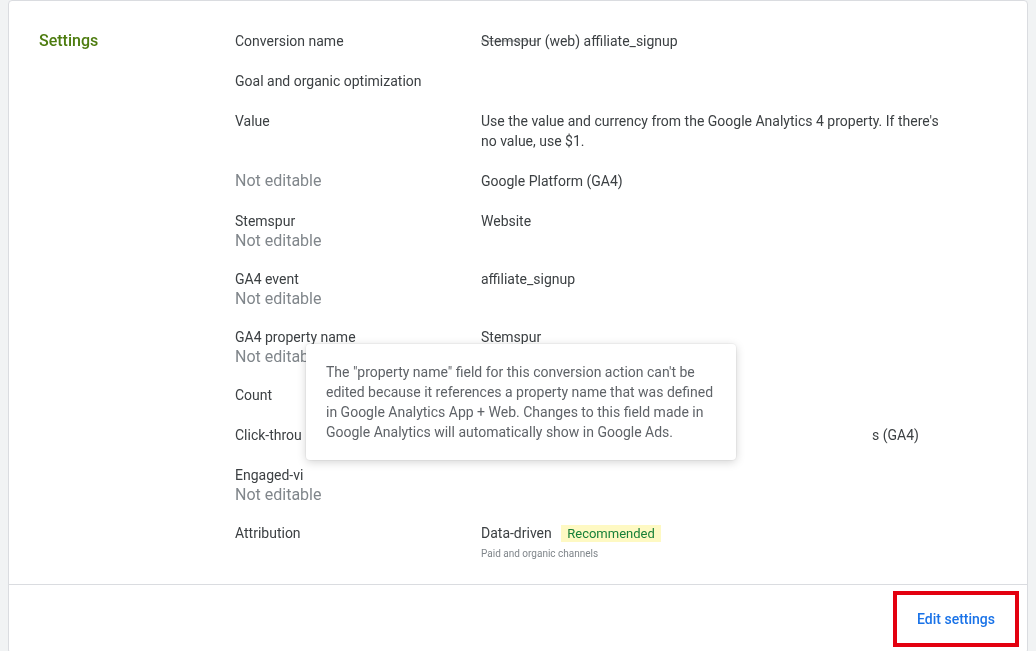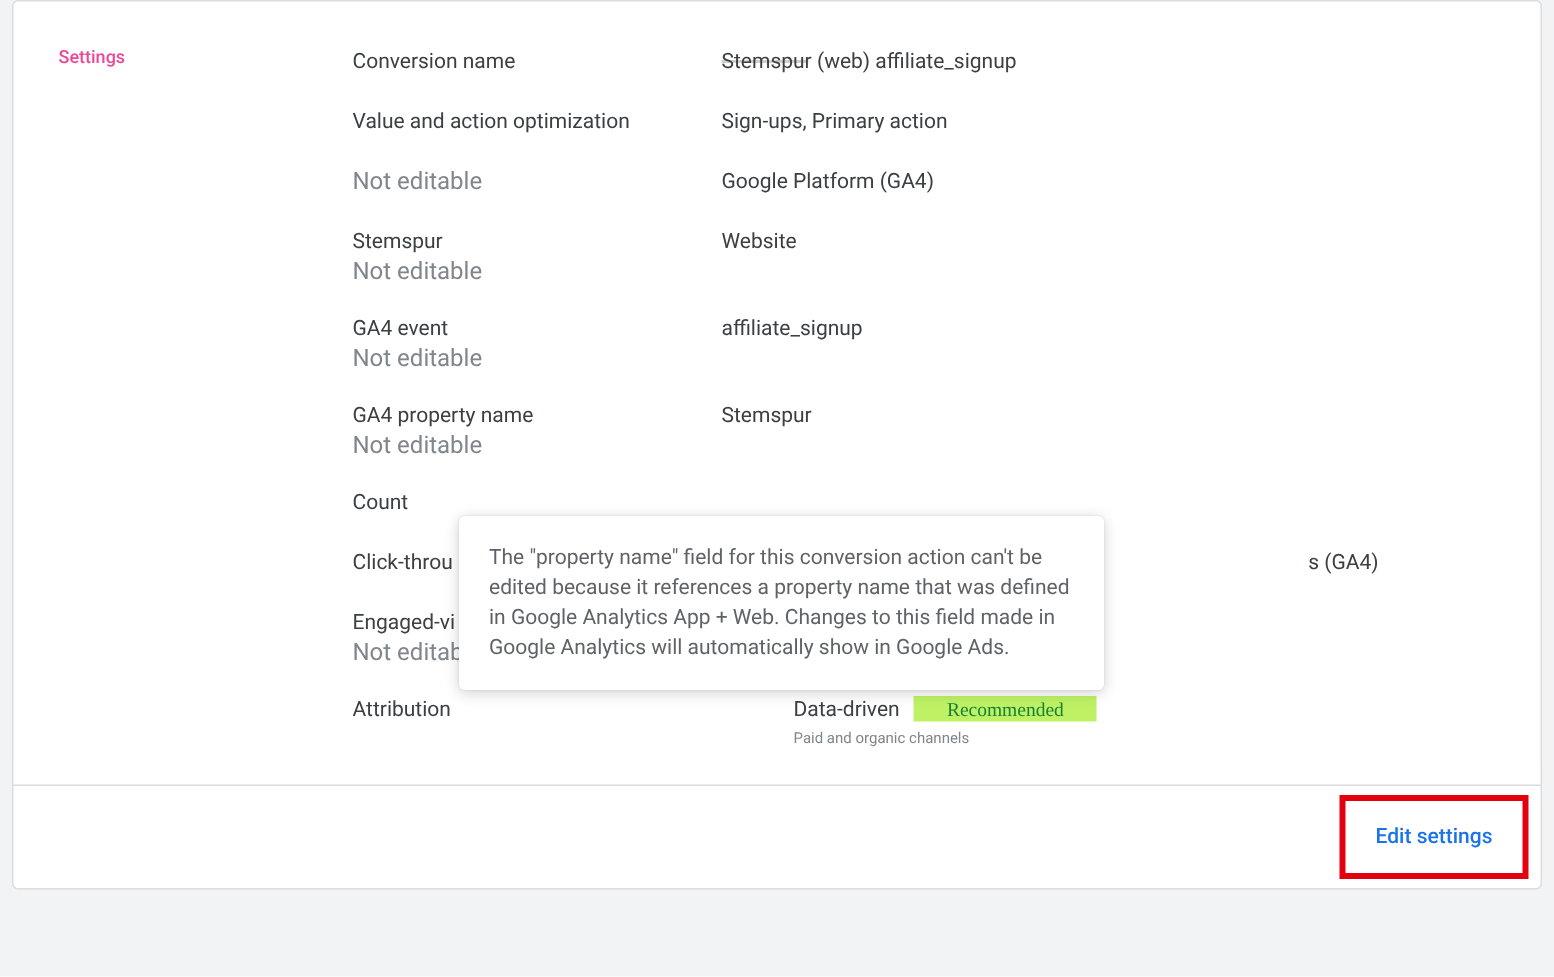--- a/index.html
+++ b/index.html
@@ -18,23 +18,23 @@
       border-radius: 4px;
       margin: 0 8px 14px 8px;
     }
     .content-area {
       display: flex;
       padding: 30px 30px 18px 30px;
     }
     .section-title {
       width: 196px;
       flex-shrink: 0;
-      font-size: 12px;
+      font-size: 16px;
       font-weight: 500;
-      color: #ec4899;
+      color: #4d7c0f;
     }
     .settings-table {
       flex: 1;
     }
     .srow {
       display: flex;
       margin-bottom: 20px;
     }
     .label-col {
       width: 246px;
@@ -72,27 +72,26 @@
       content: "";
       position: absolute;
       left: 0;
       top: 9px;
       width: 58px;
       height: 0;
       border-top: 2px solid #3c4043;
       opacity: 0.25;
     }
     .badge-rec {
-      background: #bef264;
+      background: #fef9c3;
       color: #188038;
-      padding: 1px 22px;
+      padding: 1px 6px;
       font-size: 13px;
       margin-left: 6px;
       border-radius: 0;
-      font-family: Liberation Serif, serif;
     }
     .actions-bar {
       border-top: 1px solid #dadce0;
       display: flex;
       justify-content: flex-end;
       padding: 6px 8px;
     }
     .edit-btn-frame {
       border: 4px solid #e3000f;
       padding: 8px 6px;
@@ -134,25 +133,30 @@
         <div class="label-col">
           <div class="label-main">Conversion name</div>
         </div>
         <div class="value-col">
           <span class="strike">Stemspur</span><span> (web) affiliate_signup</span>
         </div>
       </div>
 
       <div class="srow">
         <div class="label-col">
-          <div class="label-main">Value and action optimization</div>
-        </div>
-        <div class="value-col">Sign-ups, Primary action</div>
-      </div>
-
+          <div class="label-main">Goal and organic optimization</div>
+        </div>
+      </div>
+
+      <div class="srow">
+        <div class="label-col">
+          <div class="label-main">Value</div>
+        </div>
+        <div class="value-col">Use the value and currency from the Google Analytics 4 property. If there's no value, use $1.</div>
+      </div>
 
       <div class="srow">
         <div class="label-col">
           <div class="label-sub">Not editable</div>
         </div>
         <div class="value-col">Google Platform (GA4)</div>
       </div>
 
       <div class="srow">
         <div class="label-col">
@@ -193,21 +197,21 @@
       </div>
 
       <div class="srow">
         <div class="label-col">
           <div class="label-main">Engaged-vi</div>
           <div class="label-sub">Not editable</div>
         </div>
         <div class="value-col"></div>
       </div>
 
-      <div class="srow" style="margin-bottom:4px;gap:48px;">
+      <div class="srow" style="margin-bottom:4px;">
         <div class="label-col">
           <div class="label-main">Attribution</div>
         </div>
         <div class="value-col">
           <span>Data-driven</span>
           <span class="badge-rec">Recommended</span>
           <div class="value-sub">Paid and organic channels</div>
         </div>
       </div>
 

